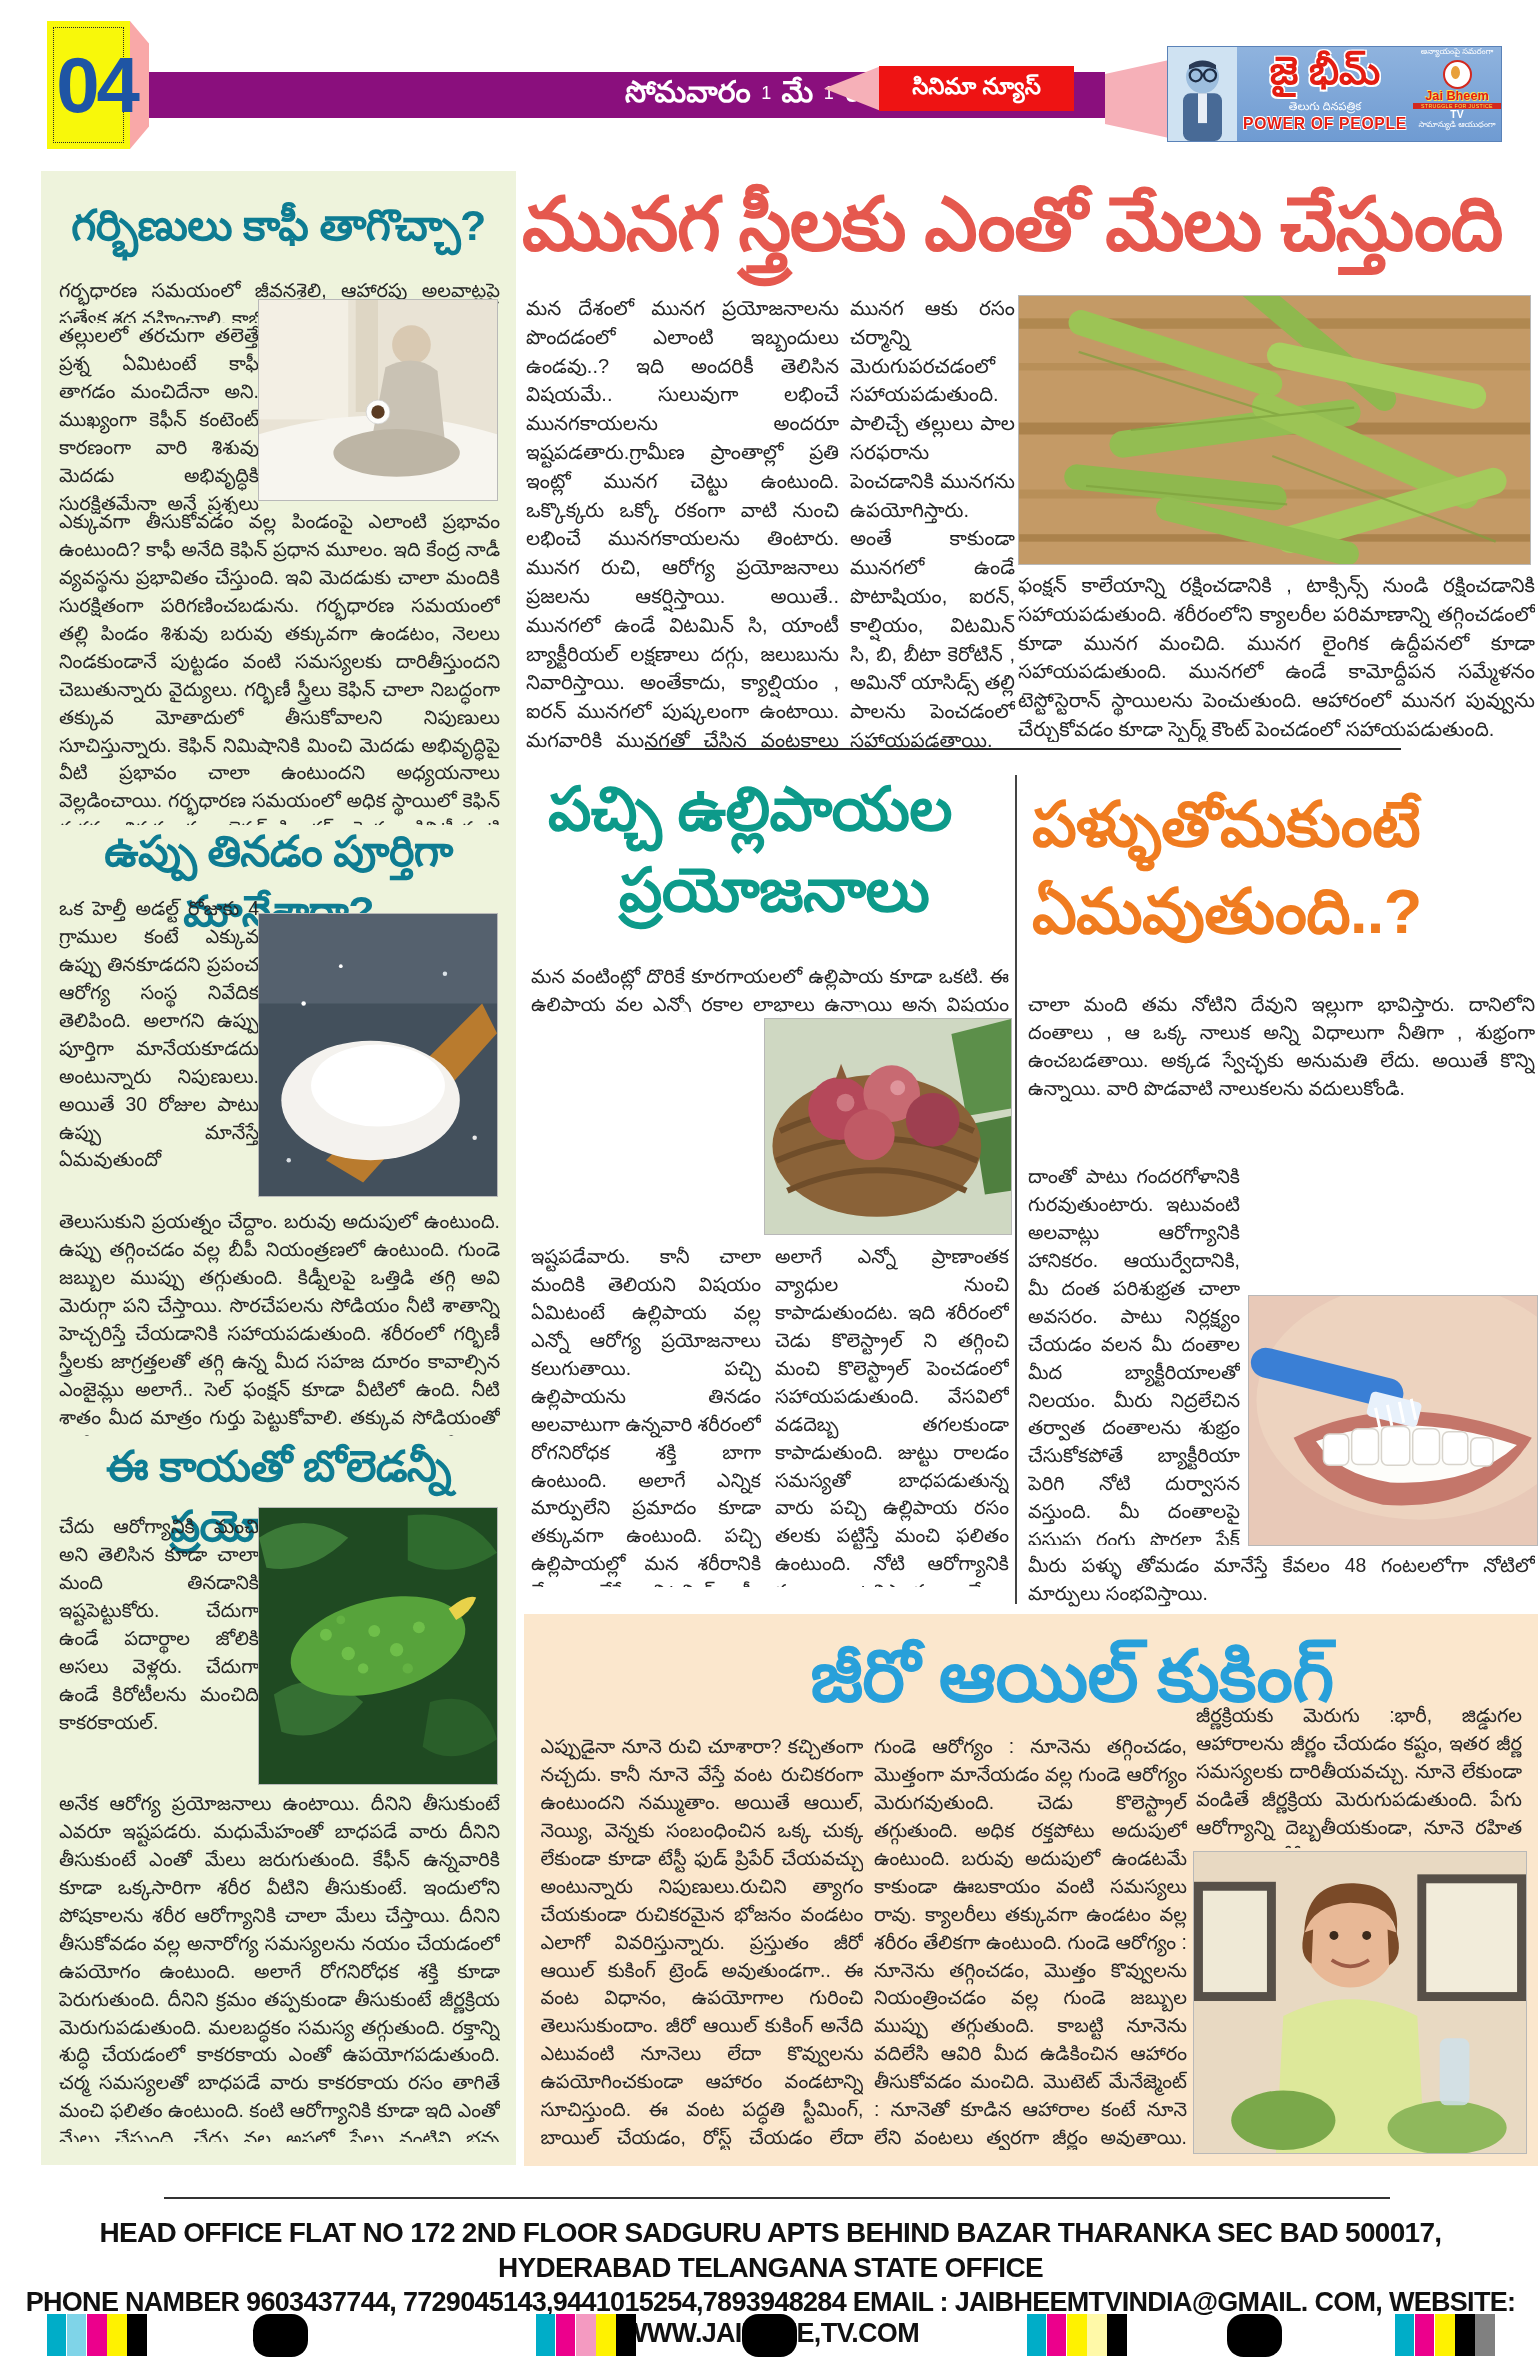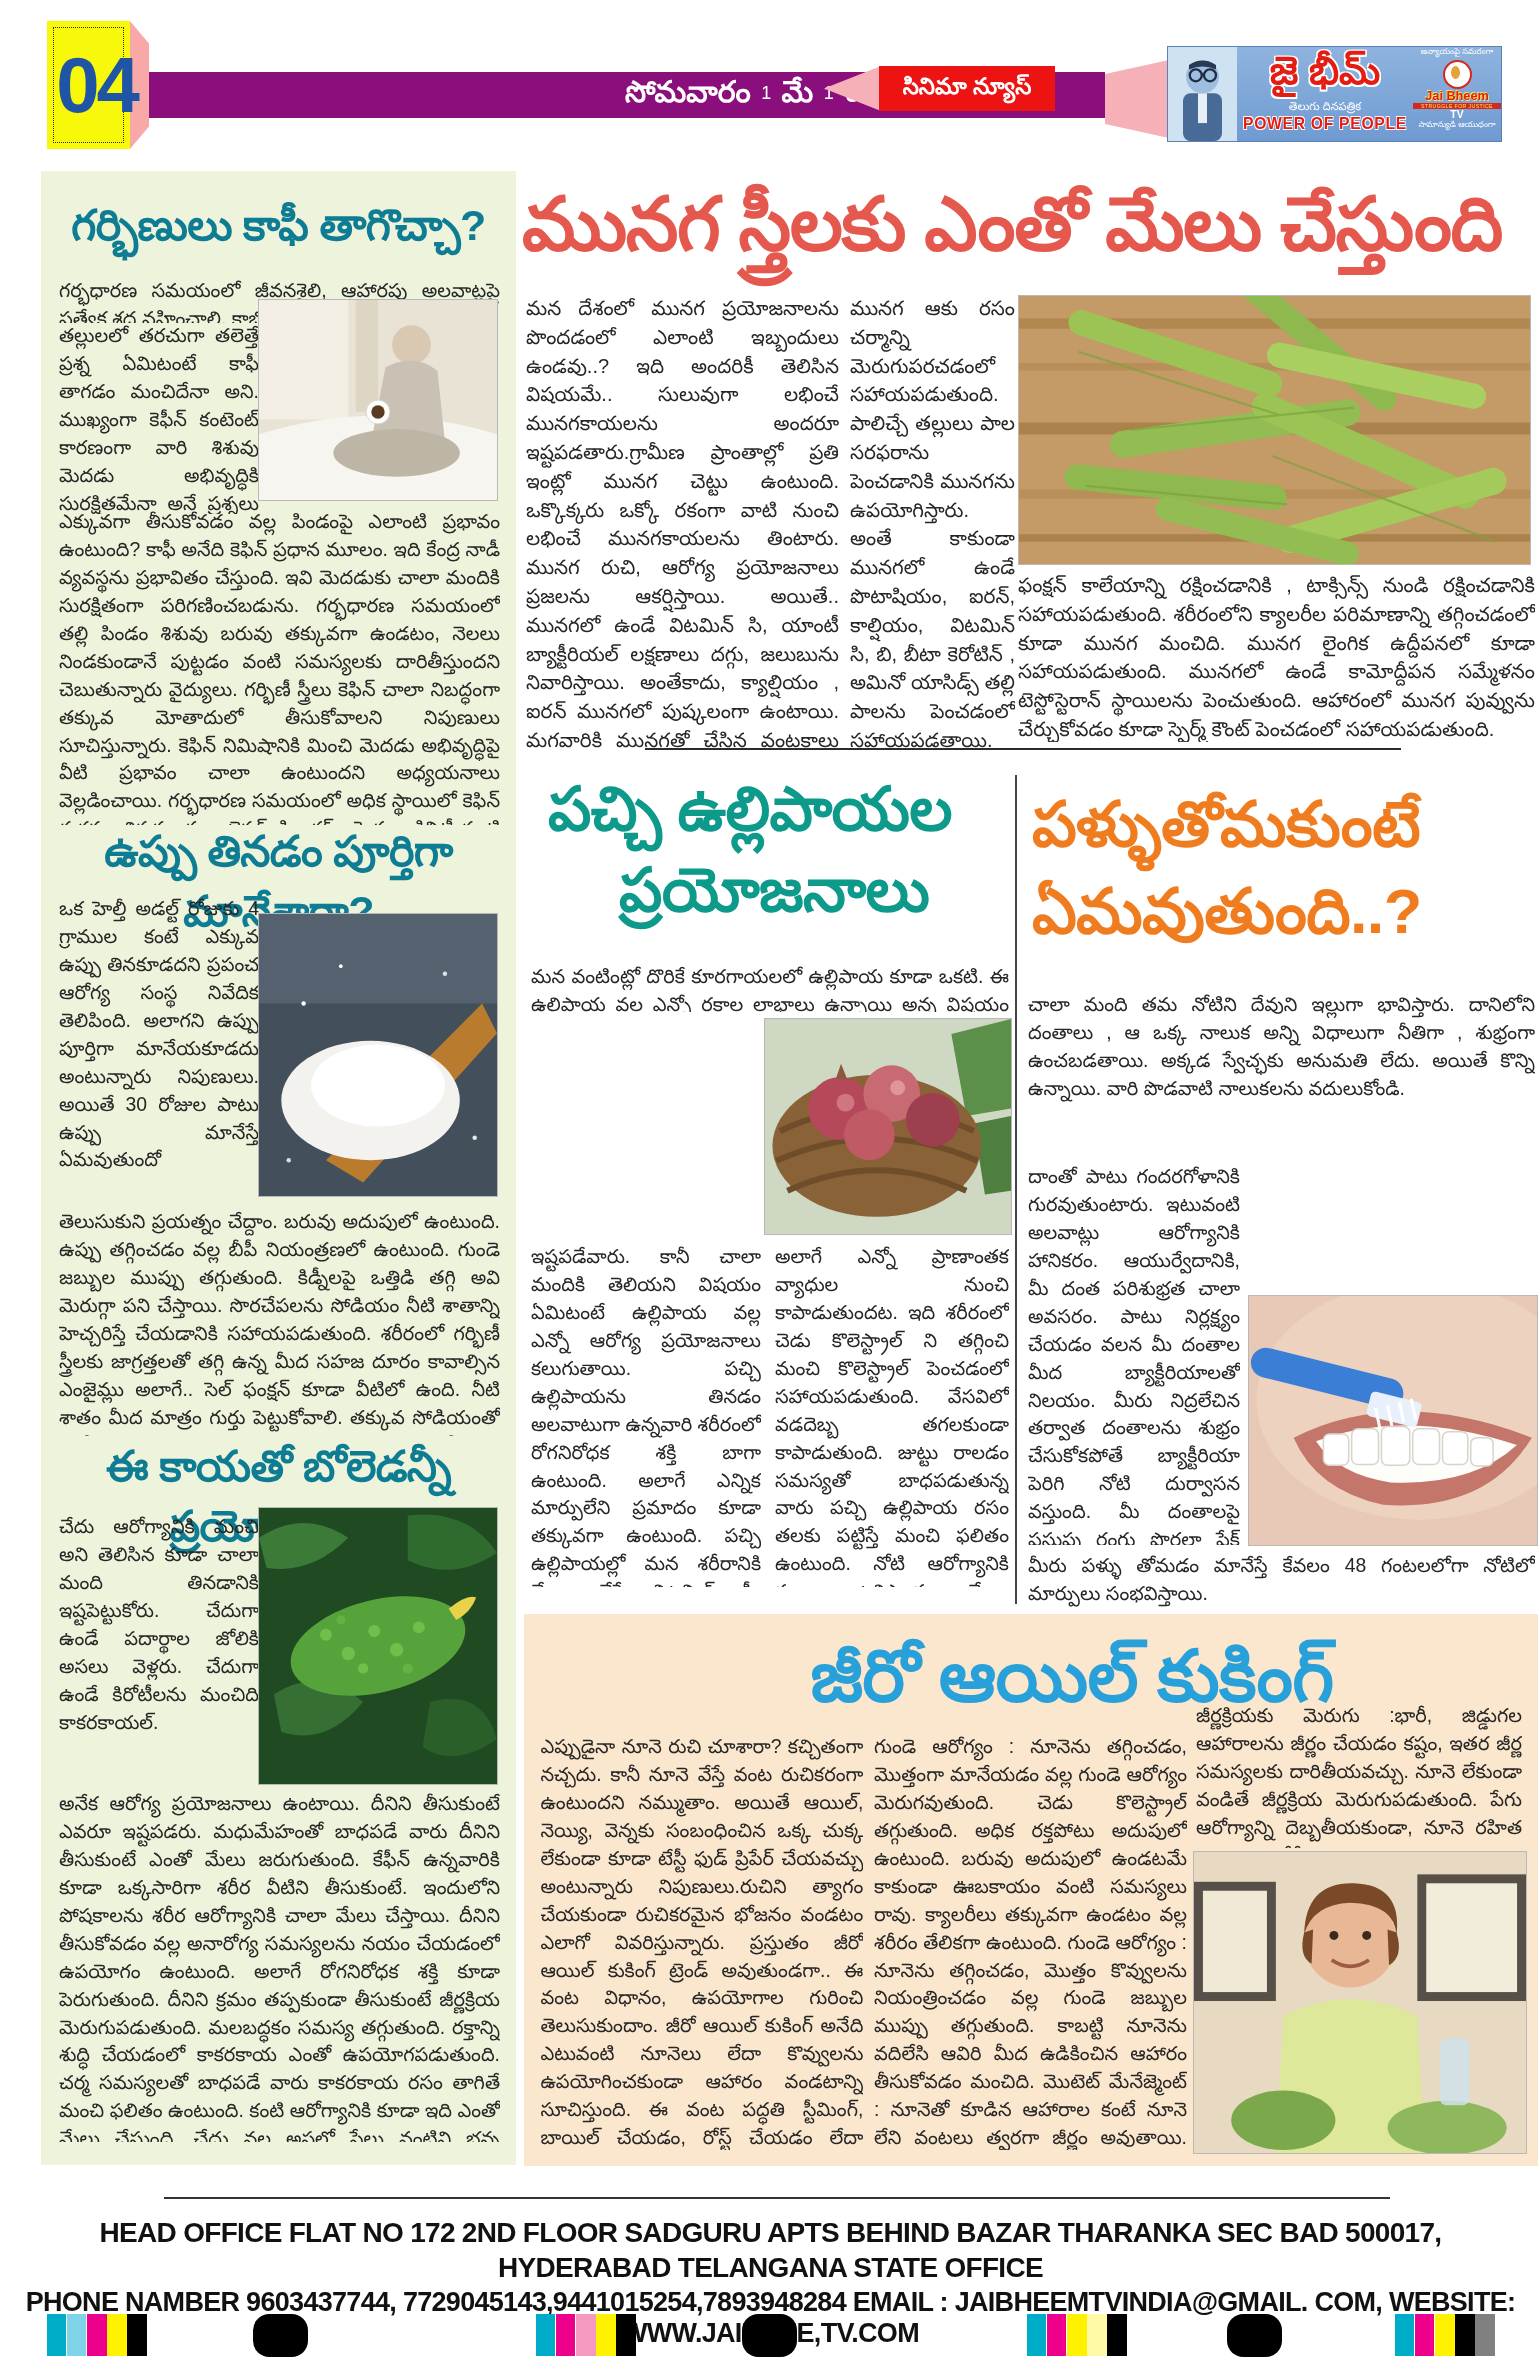--- a/index.html
+++ b/index.html
@@ -14,21 +14,21 @@
   .pagenum-shadow{left:130px;top:21px;width:19.4px;height:128px;background:#f9a8a8;z-index:2;
         clip-path:polygon(0 0,100% 18%,100% 82%,0 100%);}
   .band{left:148px;top:72px;width:957px;height:46px;background:#8a0f7d;z-index:1;
         display:flex;align-items:center;}
   .band-text{margin-left:477px;color:#ffffff;font-weight:bold;font-size:30px;white-space:nowrap;}
   .band-sep{font-size:18px;font-weight:normal;margin:0 10.4px;position:relative;top:-3px;}
   .band-arrow{left:1105px;top:60px;width:64px;height:78px;background:#f6b0b8;z-index:1;
         clip-path:polygon(0 18%,100% 0,100% 100%,0 82%);}
   .badge-tri{left:824px;top:66px;width:57px;height:45px;background:#f6b0b8;z-index:3;
         clip-path:polygon(100% 0,100% 100%,0 50%);}
-  .badge{left:879px;top:66px;width:176px;height:45px;background:#ee1313;z-index:4;
+  .badge{left:879px;top:66px;width:195px;height:45px;background:#ee1313;z-index:4;
         display:flex;align-items:center;justify-content:center;}
   .badge span{color:#fff;font-weight:bold;font-size:23px;}
   .logo-box{left:1167px;top:46px;width:333px;height:94px;z-index:5;
         background:linear-gradient(180deg,#8fb3de,#6f9bd2);border:0.7px solid #5a82b8;display:flex;}
   .logo-portrait{width:69px;height:100%;position:relative;overflow:hidden;}
   .logo-mid{flex:1;position:relative;text-align:center;}
   .logo-title{font-size:39px;font-weight:bold;color:#e41d12;margin-top:1.5px;
         text-shadow:-1.5px -1.5px 0 #fff,1.5px -1.5px 0 #fff,-1.5px 1.5px 0 #fff,1.5px 1.5px 0 #fff;}
   .logo-sub{font-size:11.2px;color:#fff;margin-top:-3px;}
   .logo-tag{font-size:15.7px;font-weight:bold;color:#e41d12;letter-spacing:0.7px;

